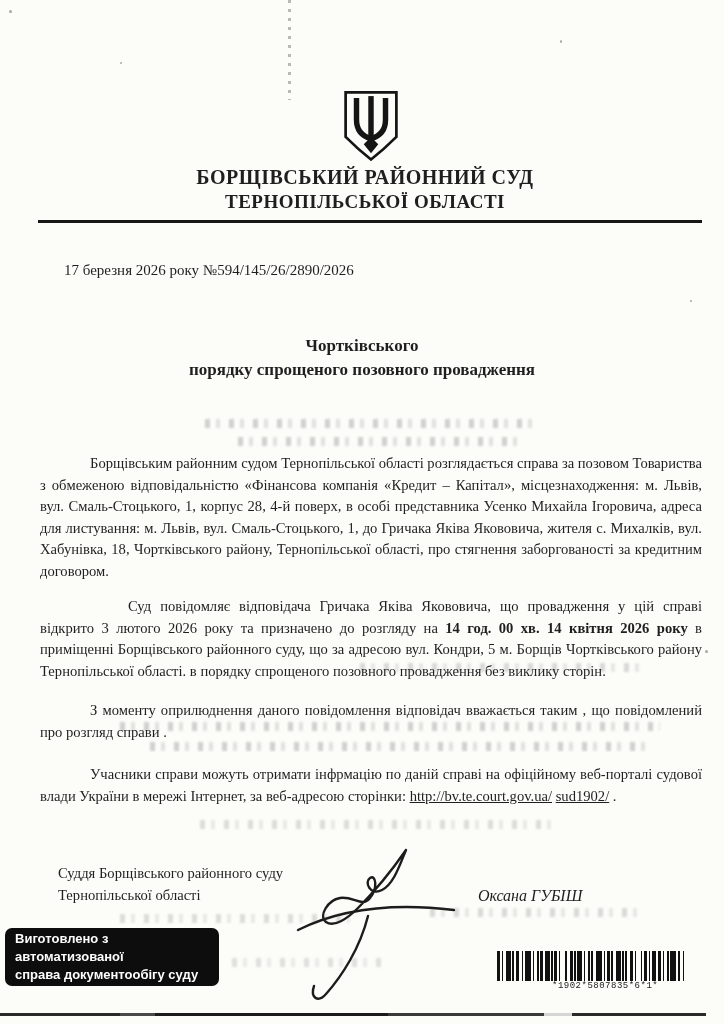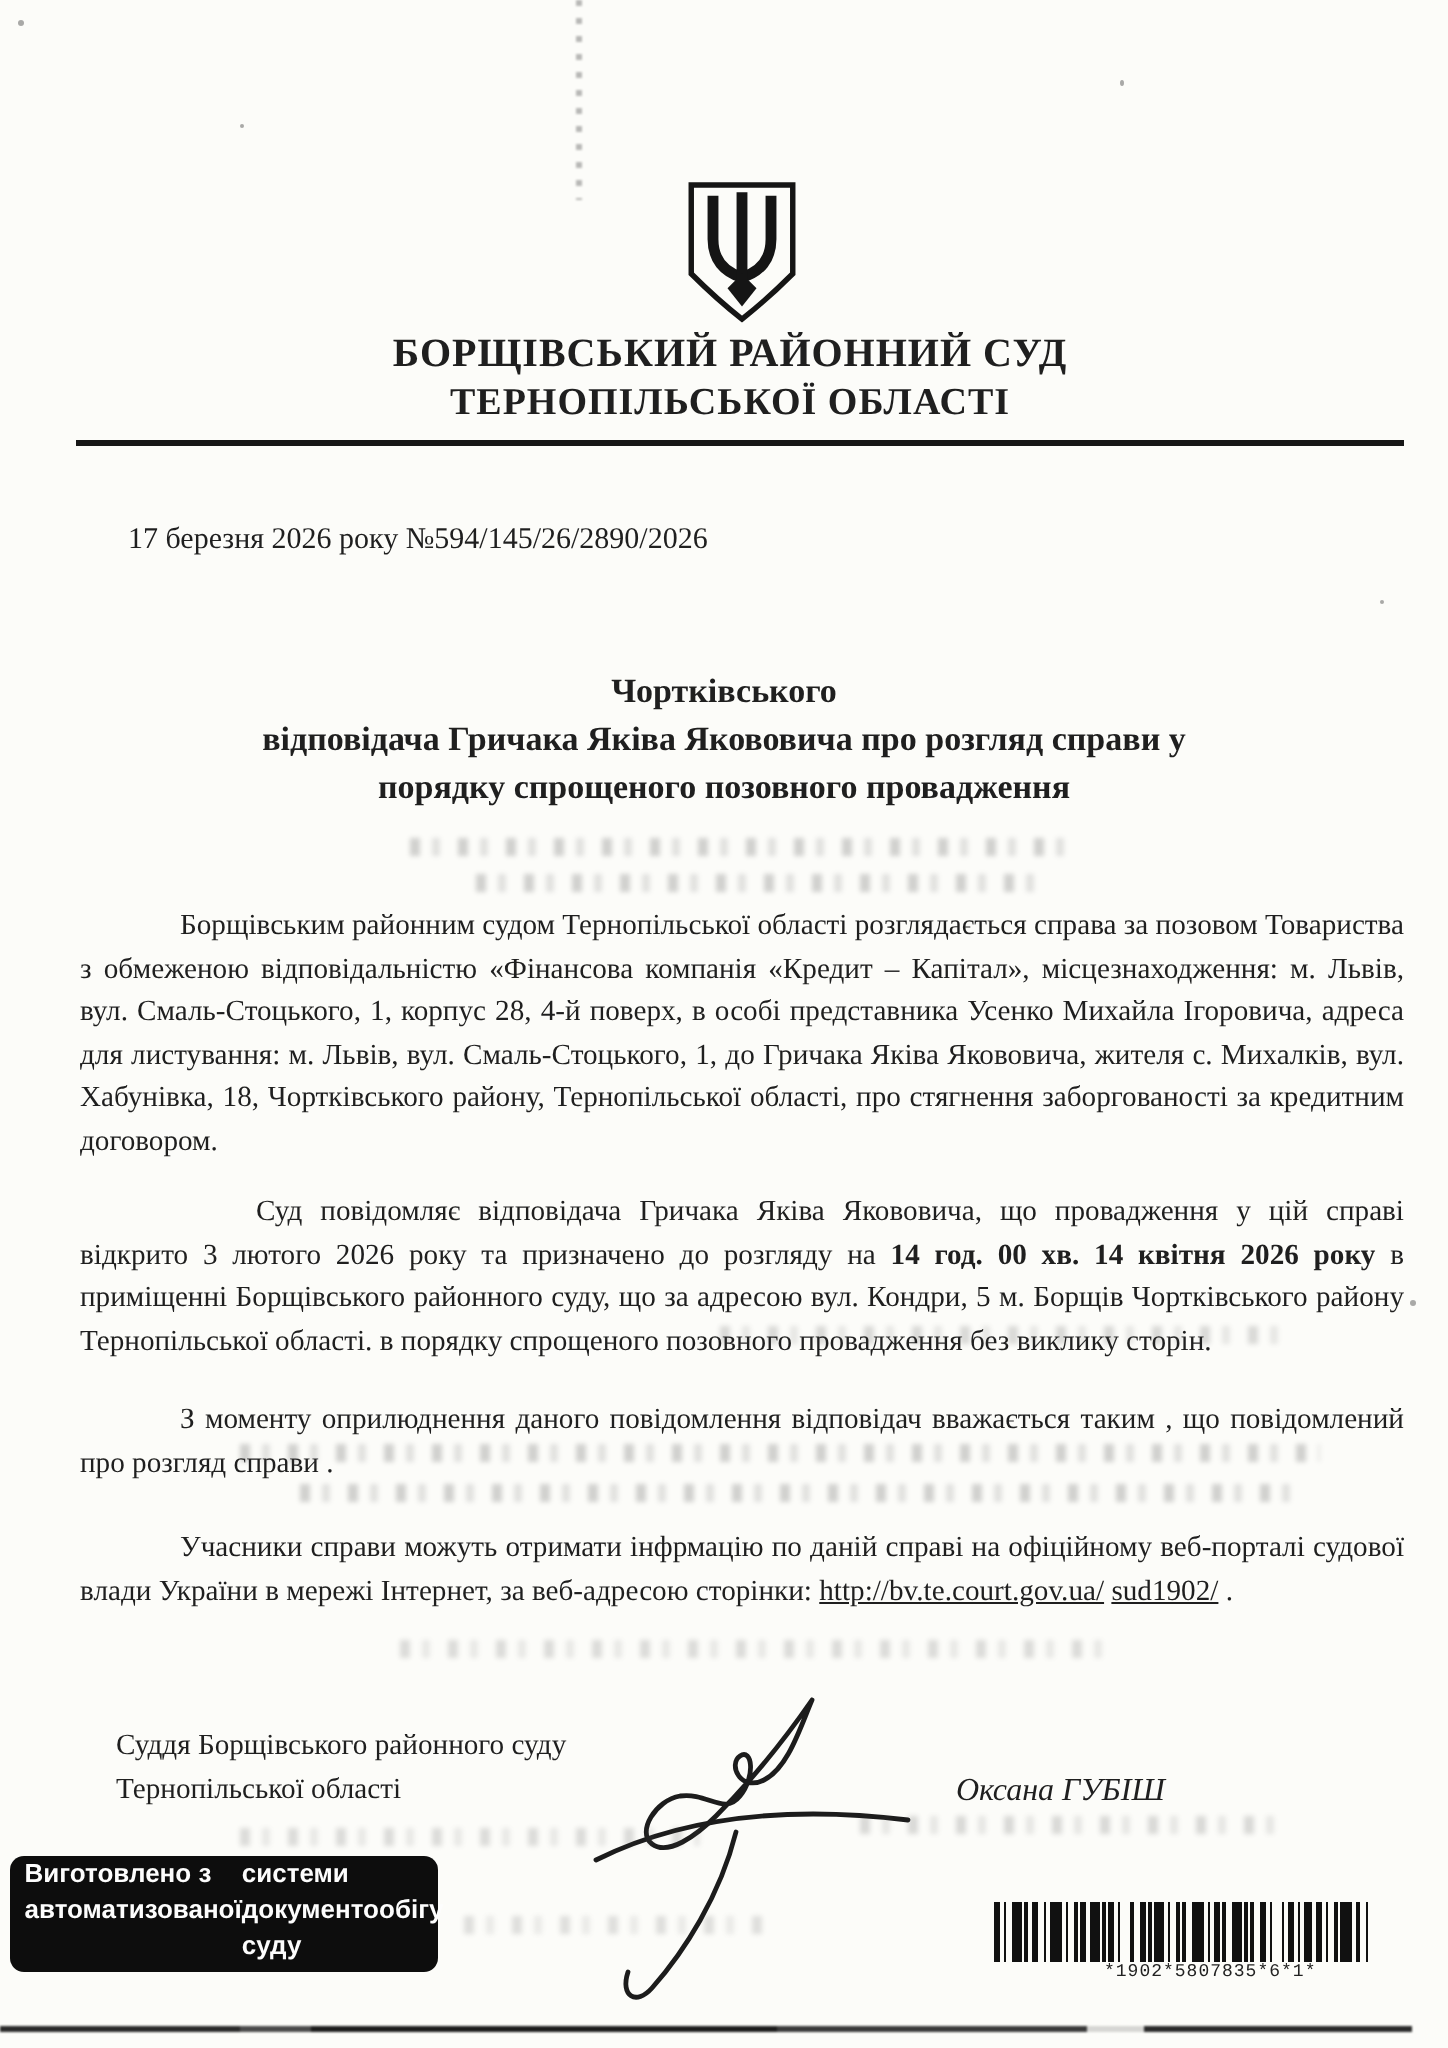--- a/index.html
+++ b/index.html
@@ -33,21 +33,21 @@
   
   #judge-title{position:absolute;left:58px;top:862px;font-size:14.6px;line-height:22px;}
   #judge-name{position:absolute;left:478px;top:887px;font-size:16px;font-style:italic;}
   #signature{position:absolute;left:268px;top:836px;width:210px;height:176px;}
   
   #stamp-box{
     position:absolute;left:5px;top:928px;width:214px;height:58px;
     background:#0d0d0d;border-radius:7px;color:#fdfdfd;
     font-family:"Liberation Sans","DejaVu Sans",sans-serif;
     font-weight:bold;font-size:13px;line-height:18px;
-    display:flex;justify-content:center;padding-left:10px;box-sizing:border-box;
+    display:flex;flex-direction:column;justify-content:center;padding-left:10px;box-sizing:border-box;
   }
   #barcode{position:absolute;left:497px;top:951px;width:206px;height:30px;display:flex;align-items:stretch;}
   #barcode .bar{background:#111;}
   #barcode .gap{background:transparent;}
   #barcode-caption{
     position:absolute;left:552px;top:981px;font-size:9px;letter-spacing:.5px;
     font-family:"Liberation Mono","DejaVu Sans Mono",monospace;color:#222;
   }
   #bottom-edge-line{
     position:absolute;left:0;top:1013px;width:706px;height:3px;
@@ -86,21 +86,20 @@
     </svg>
   </div>
   <div id="court-line1" class="court-name">БОРЩІВСЬКИЙ РАЙОННИЙ СУД</div>
   <div id="court-line2" class="court-name">ТЕРНОПІЛЬСЬКОЇ ОБЛАСТІ</div>
   <div id="header-rule"></div>
 
   <div id="date-line">17 березня 2026 року №594/145/26/2890/2026</div>
 
   <div id="doc-title">
     <div>Чортківського</div>
-    <div>відповідача Гричака Яківа Якововича про розгляд справи у</div>
     <div>порядку спрощеного позовного провадження</div>
   </div>
 
   <div class="smudge" style="left:205px;top:419px;width:330px;"></div>
   <div class="smudge" style="left:238px;top:437px;width:285px;"></div>
 
   <div id="para-1" class="para">Борщівським районним судом Тернопільської області розглядається справа за позовом Товариства з обмеженою відповідальністю «Фінансова компанія «Кредит – Капітал», місцезнаходження: м. Львів, вул. Смаль-Стоцького, 1, корпус 28, 4-й поверх, в особі представника Усенко Михайла Ігоровича, адреса для листування: м. Львів, вул. Смаль-Стоцького, 1, до Гричака Яківа Якововича, жителя с. Михалків, вул. Хабунівка, 18, Чортківського району, Тернопільської області, про стягнення заборгованості за кредитним договором.</div>
 
   <div id="para-2" class="para">
     <span>Суд повідомляє відповідача Гричака Яківа Якововича, що провадження у цій справі відкрито 3 лютого 2026 року та призначено до розгляду на </span><span class="bold">14 год. 00 хв. 14 квітня 2026 року</span><span> в приміщенні Борщівського районного суду, що за адресою вул. Кондри, 5 м. Борщів Чортківського району Тернопільської області. в порядку спрощеного позовного провадження без виклику сторін.</span>
@@ -134,21 +133,21 @@
     </svg>
   </div>
 
   <div class="smudge" style="left:430px;top:908px;width:215px;opacity:.3;"></div>
   <div class="smudge" style="left:120px;top:914px;width:230px;opacity:.28;"></div>
 
   <div id="judge-name">Оксана ГУБІШ</div>
 
   <div id="stamp-box">
     <div>Виготовлено з автоматизованої</div>
-    <div>системи  документообігу  суду</div>
+    <div>справа  документообігу  суду</div>
   </div>
 
   <div class="smudge" style="left:232px;top:958px;width:150px;opacity:.25;"></div>
 
   <div id="barcode">
       <div class="bar" style="width: 3.1px;"></div>
       <div class="gap" style="width: 1.55px;"></div>
       <div class="bar" style="width: 1.55px;"></div>
       <div class="gap" style="width: 3.1px;"></div>
       <div class="bar" style="width: 4.65px;"></div>

